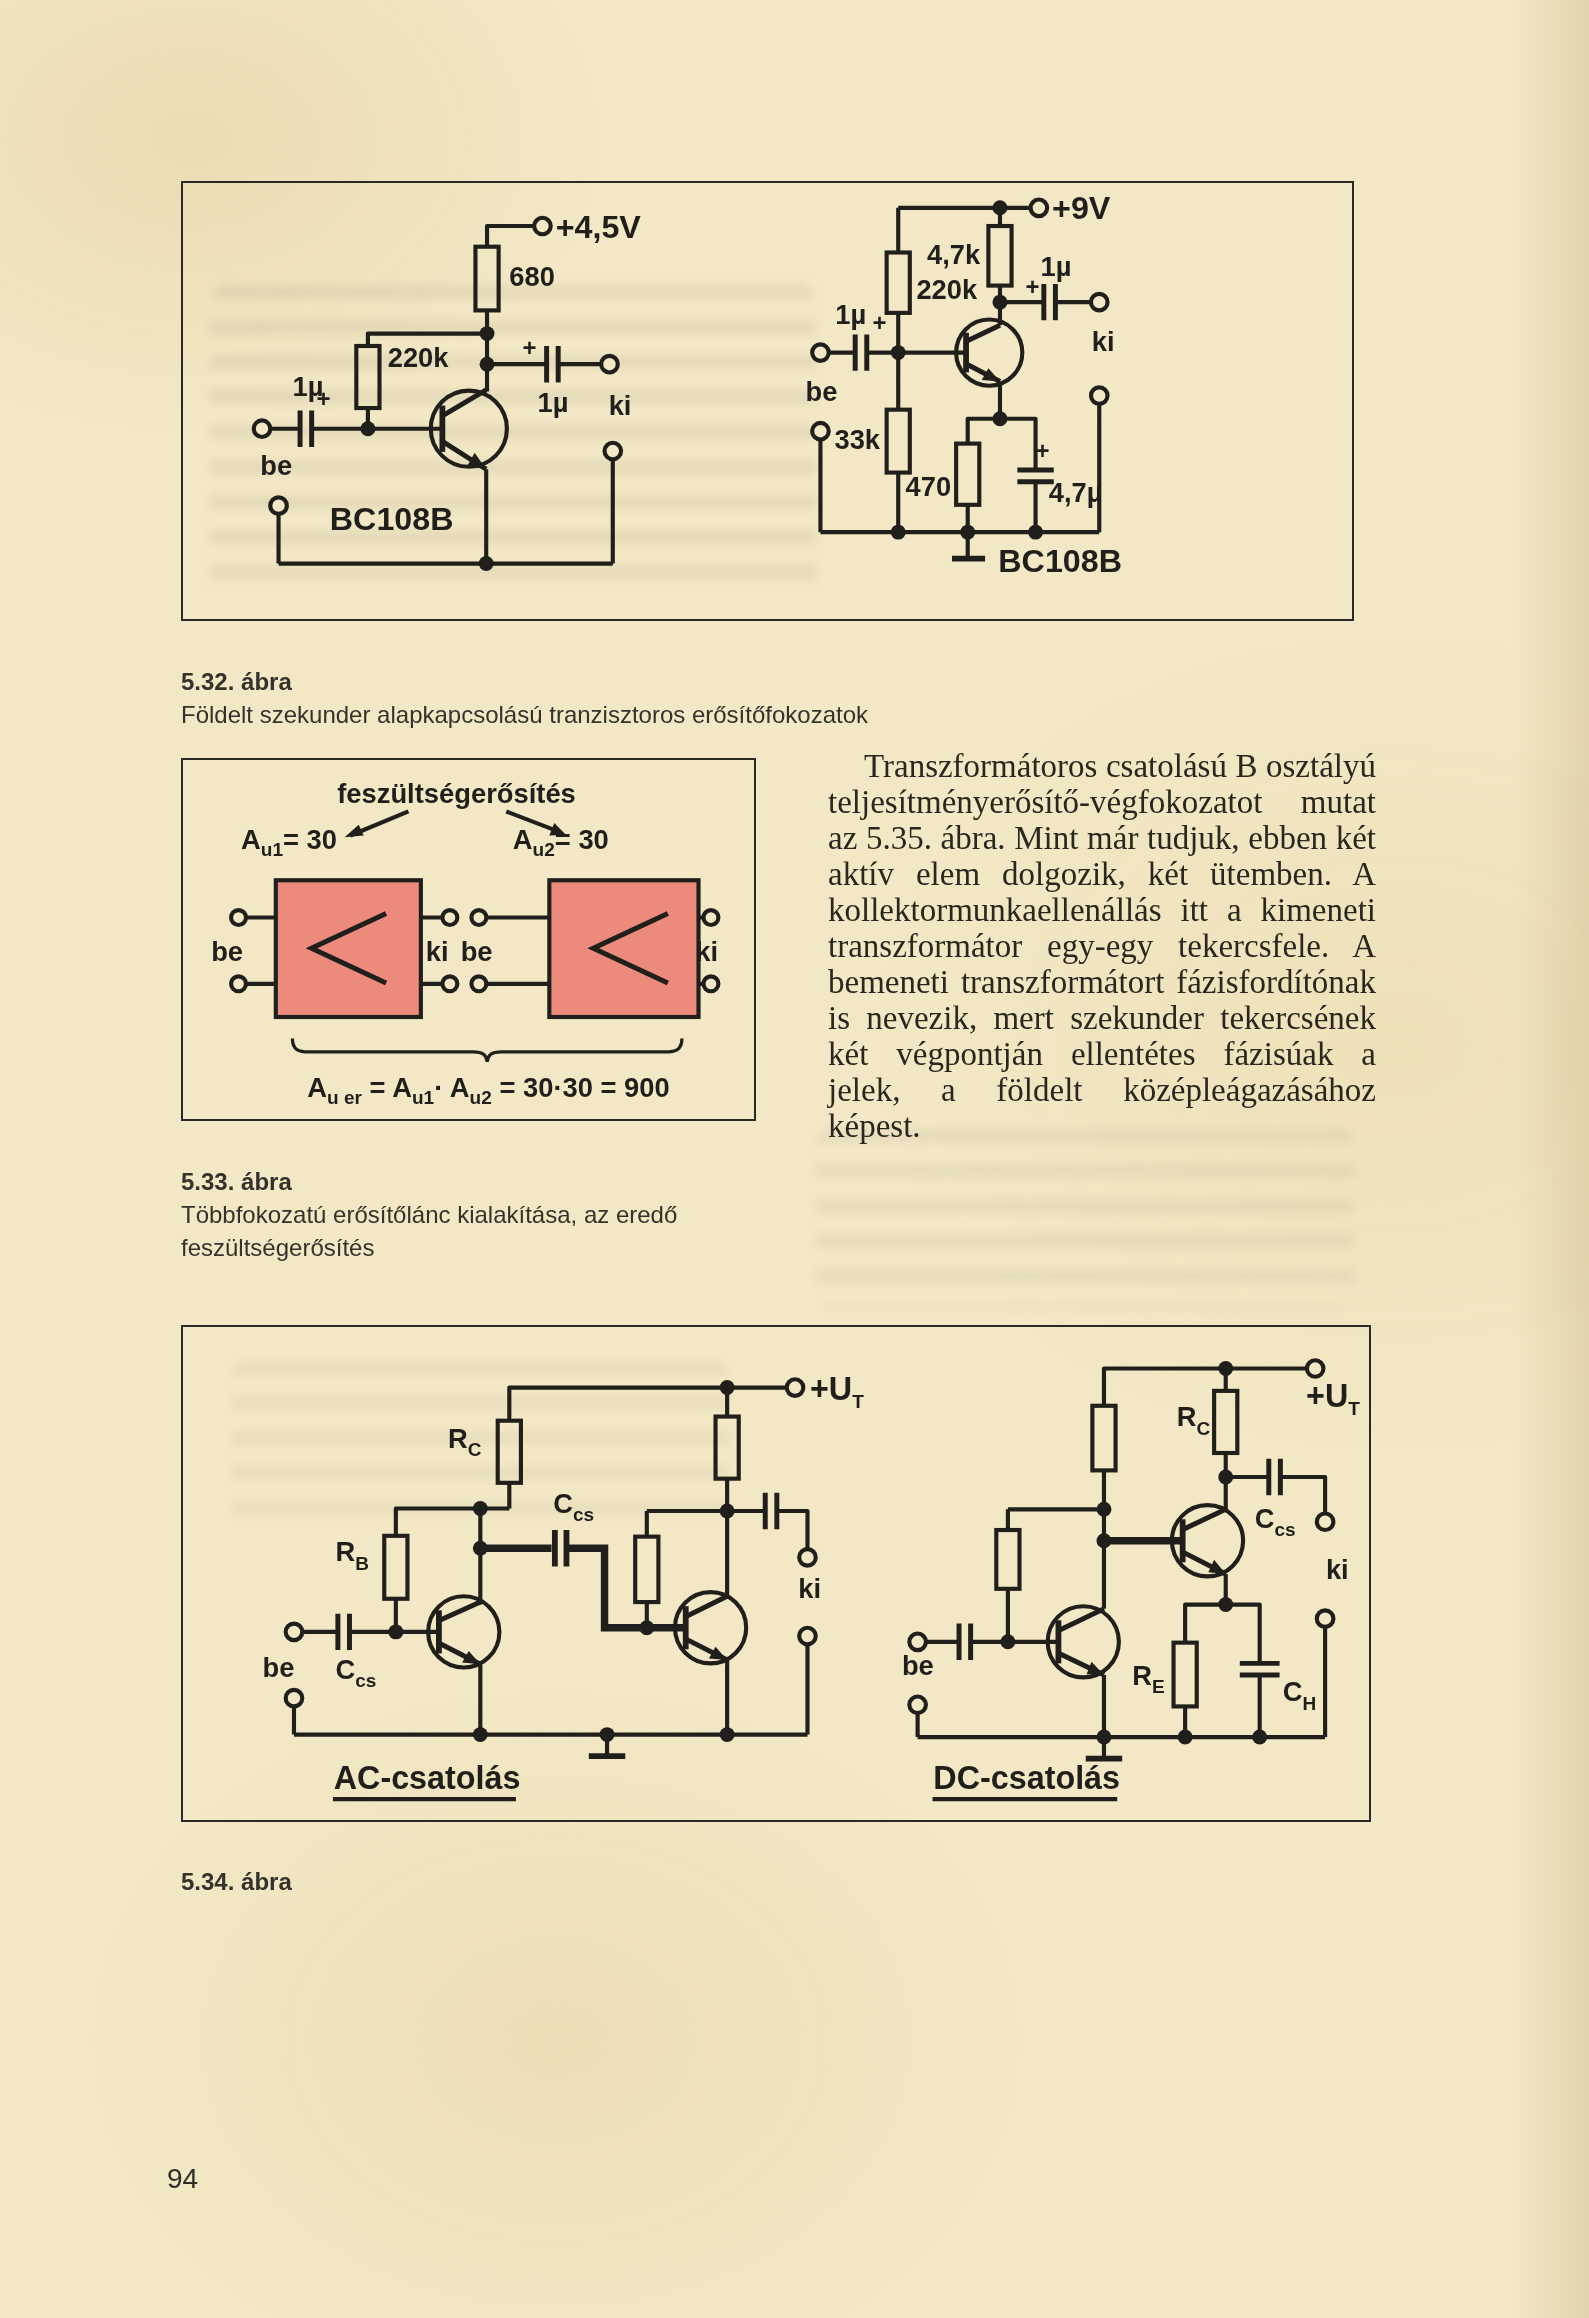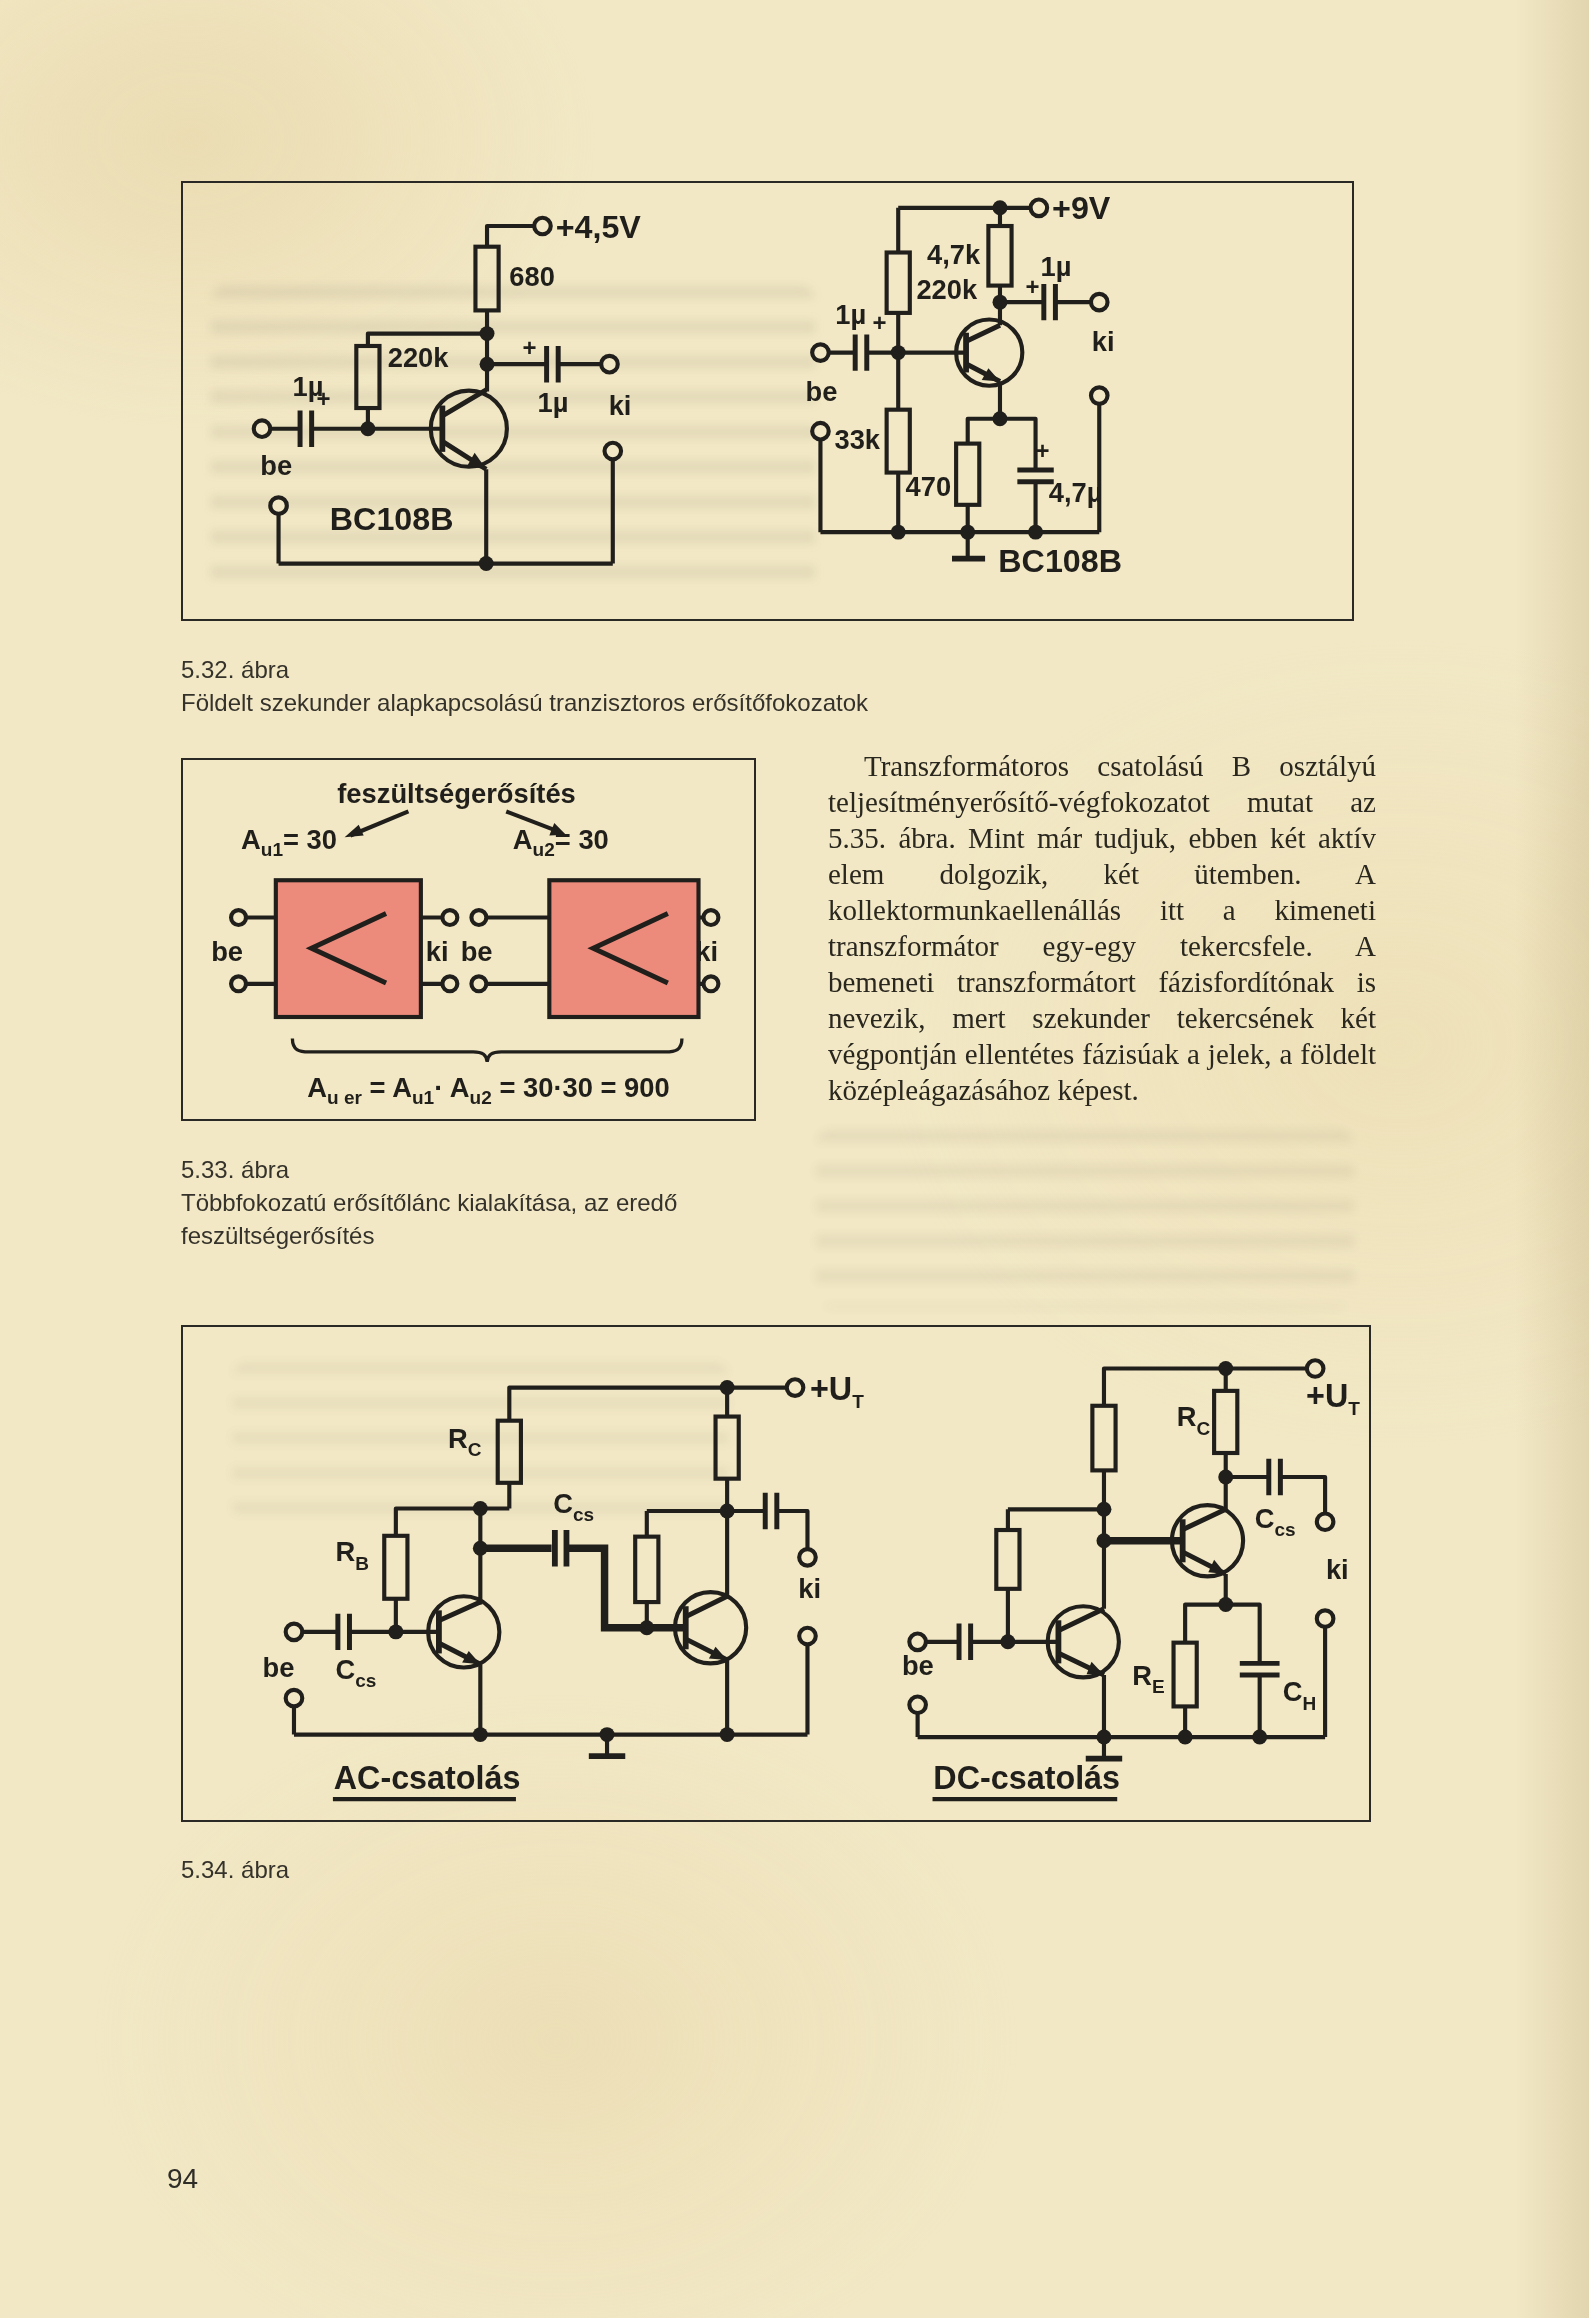--- a/index.html
+++ b/index.html
@@ -8,24 +8,24 @@
     background:
       radial-gradient(ellipse 580px 414px at 12% 6%, rgba(226,206,156,.45), transparent 70%),
       radial-gradient(ellipse 745px 580px at 88% 45%, rgba(230,212,162,.35), transparent 70%),
       radial-gradient(ellipse 662px 497px at 35% 88%, rgba(226,206,156,.35), transparent 70%),
       #f2e8c5;
     font-family:"Liberation Sans","DejaVu Sans",sans-serif;
     color:#211f1b;
   }
   .figbox{position:absolute;border:2.5px solid #2b2925;background:transparent;}
   .caption{position:absolute;color:#35322b;font-size:24px;line-height:33px;}
-  .caption .cap-title{font-weight:400;}
+  .caption .cap-title{font-weight:700;margin-top:12px;}
   .para{
     position:absolute;font-family:"Liberation Serif","DejaVu Serif",serif;
-    font-size:29px;line-height:36px;color:#2a271f;text-align:justify;
+    font-size:33px;line-height:36px;color:#2a271f;text-align:justify;
   }
   .para p{margin:0;text-indent:36px;}
   .pagenum{position:absolute;font-size:28px;color:#2f2d28;}
   .ghost{
     position:absolute;pointer-events:none;
     background:repeating-linear-gradient(180deg,
       rgba(112,106,88,.12) 0 12.4px, rgba(0,0,0,0) 12.4px 35px);
     filter:blur(5px);border-radius:15px;
   }
   .edge-shade{

